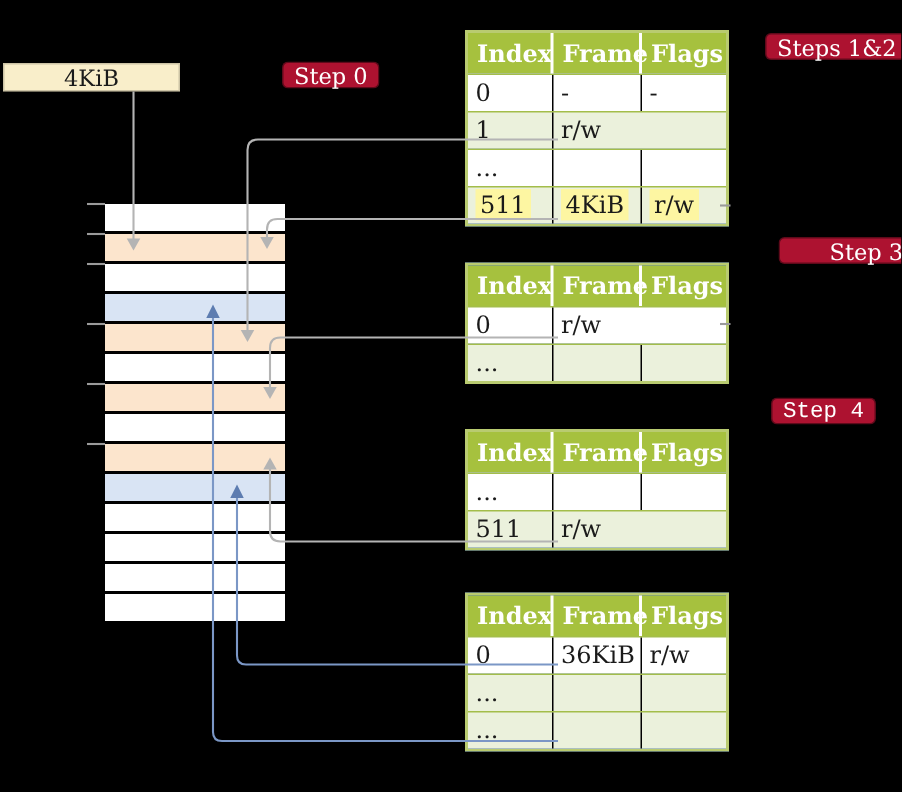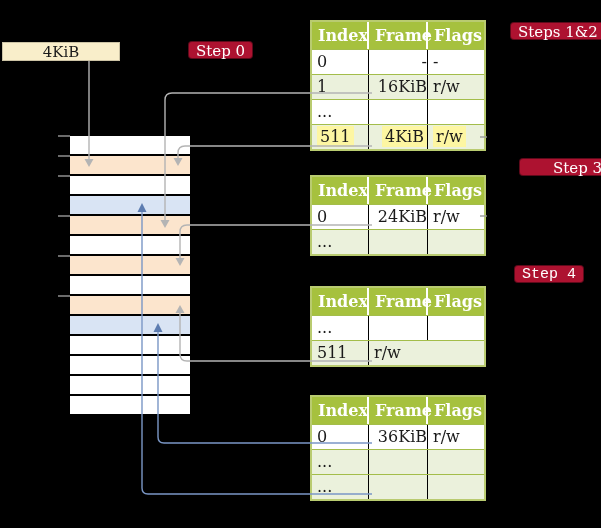--- a/index.html
+++ b/index.html
@@ -43,21 +43,21 @@
     box-sizing:border-box;color:#fff;font-weight:bold;font-size:16px;
     line-height:27px;padding-left:6px;
   }
   .pt-header .c0,.pt-header .c1{border-right:2px solid #fff;}
   .pt-row{display:flex;height:25px;box-sizing:border-box;border-top:1.5px solid var(--rowSep);}
   .pt-cell{
     box-sizing:border-box;font-size:16px;line-height:23px;padding-left:5px;
     color:#1a1a1a;overflow:hidden;white-space:nowrap;
   }
   .pt-row .c0,.pt-row .c1{border-right:1.5px solid #000;}
-  .c0{width:57px;} .c1{width:59px;text-align:right;} .c2{flex:1;}
+  .c0{width:57px;} .c1{width:59px;} .c2{flex:1;}
   .r-white{background:#ffffff;}
   .r-green{background:var(--rowGreen);}
   .hl{background:var(--yellowHl);padding:1px 3px;}
   
   svg.overlay{position:absolute;left:0;top:0;pointer-events:none;}
   .gline{stroke:var(--gray);stroke-width:1.4;fill:none;}
   .garrow{fill:var(--gray);stroke:none;}
   .bline{stroke:var(--blueLine);stroke-width:1.4;fill:none;}
   .barrow{fill:var(--blueArrow);stroke:none;}
   .tick{stroke:#9a9a9a;stroke-width:1.4;}
@@ -107,21 +107,20 @@
         <div class="pt-hcell c1">Frame</div>
         <div class="pt-hcell c2">Flags</div>
       </div>
       <div class="pt-row r-white">
         <div class="pt-cell c0"><span>0</span></div>
         <div class="pt-cell c1"><span>-</span></div>
         <div class="pt-cell c2"><span>-</span></div>
       </div>
       <div class="pt-row r-green">
         <div class="pt-cell c0"><span>1</span></div>
-        <div class="pt-cell c1"><span>16KiB</span></div>
         <div class="pt-cell c2"><span>r/w</span></div>
       </div>
       <div class="pt-row r-white">
         <div class="pt-cell c0"><span>...</span></div>
         <div class="pt-cell c1"></div>
         <div class="pt-cell c2"></div>
       </div>
       <div class="pt-row r-green">
         <div class="pt-cell c0"><span class="hl">511</span></div>
         <div class="pt-cell c1"><span class="hl">4KiB</span></div>
@@ -129,21 +128,20 @@
       </div>
     </div>
   <div class="ptable t2">
       <div class="pt-header">
         <div class="pt-hcell c0">Index</div>
         <div class="pt-hcell c1">Frame</div>
         <div class="pt-hcell c2">Flags</div>
       </div>
       <div class="pt-row r-white">
         <div class="pt-cell c0"><span>0</span></div>
-        <div class="pt-cell c1"><span>24KiB</span></div>
         <div class="pt-cell c2"><span>r/w</span></div>
       </div>
       <div class="pt-row r-green">
         <div class="pt-cell c0"><span>...</span></div>
         <div class="pt-cell c1"></div>
         <div class="pt-cell c2"></div>
       </div>
     </div>
   <div class="ptable t3">
       <div class="pt-header">

